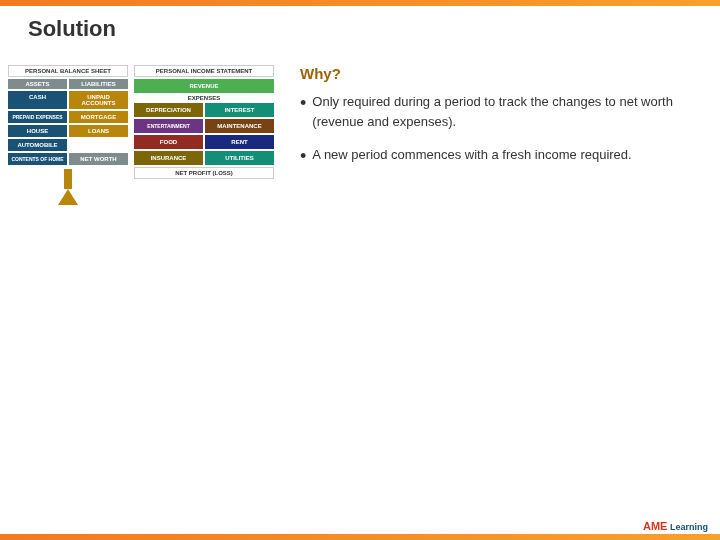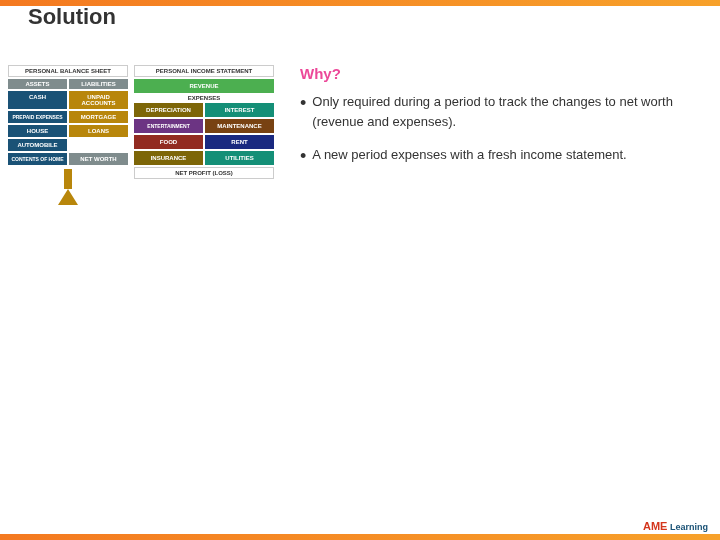--- a/index.html
+++ b/index.html
@@ -24,21 +24,21 @@
     .bottom-bar {
       position: absolute;
       bottom: 0; left: 0; right: 0;
       height: 6px;
       background: linear-gradient(to right, #f47920, #f7a12a);
     }
 
     
     .page-title {
       position: absolute;
-      top: 4px;
+      top: 16px;
       left: 28px;
       font-size: 22px;
       font-weight: bold;
       color: #333;
     }
 
     
     .main-content {
       position: absolute;
       top: 55px;
@@ -67,21 +67,21 @@
       font-size: 17px;
       font-weight: bold;
       color: #333;
       margin-bottom: 12px;
       text-align: center;
     }
 
     .why-label {
       font-size: 15px;
       font-weight: bold;
-      color: #ec4899;
+      color: #a16207;
       margin-bottom: 10px;
     }
 
     .bullet-point {
       display: flex;
       align-items: flex-start;
       margin-bottom: 14px;
       font-size: 13px;
       color: #333;
       line-height: 1.5;
@@ -340,21 +340,21 @@
 
     <div class="why-label">Why?</div>
 
     <div class="bullet-point">
       <span class="bullet-dot">•</span>
       <span>Only required during a period to track the changes to net worth (revenue and expenses).</span>
     </div>
 
     <div class="bullet-point">
       <span class="bullet-dot">•</span>
-      <span>A new period expenses with a fresh income statement.</span>
+      <span>A new period commences with a fresh income required.</span>
     </div>
   </div>
 </div>
 
 <div class="ame-logo">
   <span class="ame">AME</span>
   <span>Learning</span>
 </div>
 
 <div class="bottom-bar"></div>

